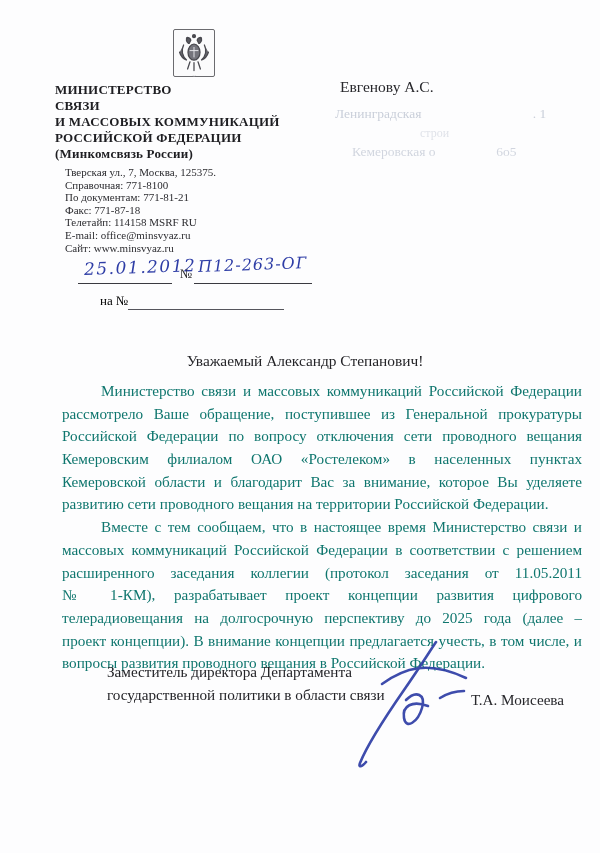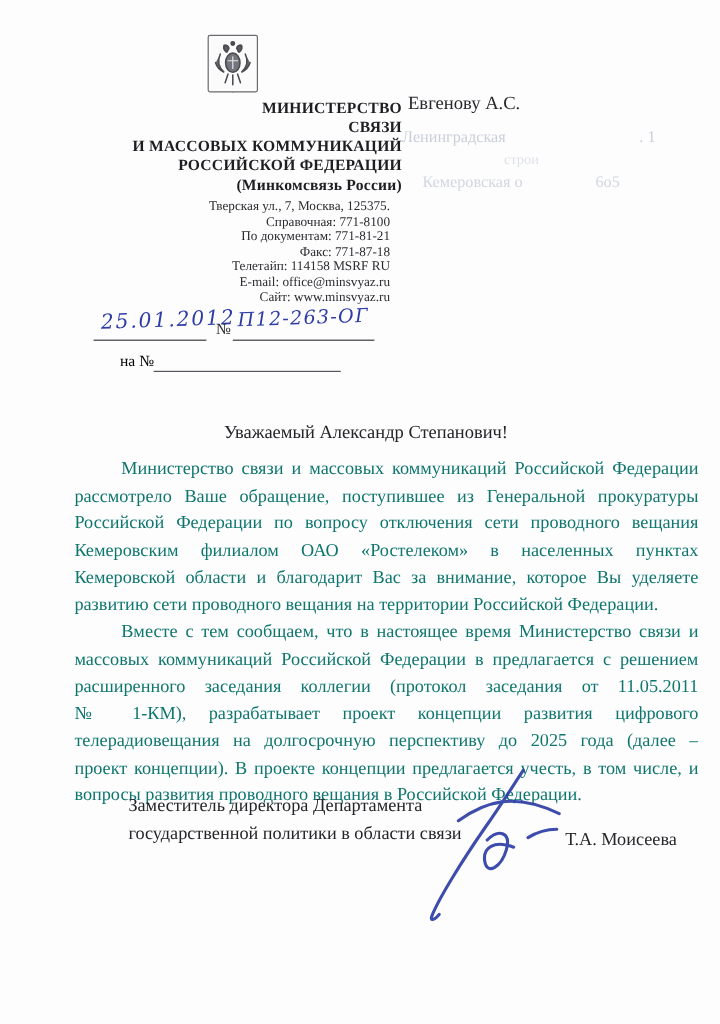--- a/index.html
+++ b/index.html
@@ -15,26 +15,26 @@
   
   .emblem-frame{
     left:173px;top:29px;width:40px;height:46px;
     border:1px solid #6b6b6f;border-radius:2px;
     display:flex;align-items:center;justify-content:center;
     background:#fbfbfc;
   }
   .emblem-pointer{left:188px;top:76px;width:12px;height:8px;color:#8a8a90;
     font-size:8px;line-height:8px;text-align:center;}
   .ministry{
-    left:55px;top:82px;width:280px;text-align:right;
+    left:55px;top:82px;width:280px;text-align:left;
     font-weight:bold;font-size:13px;line-height:16px;letter-spacing:.2px;
     color:#1e1e22;
   }
   .addr{
-    left:65px;top:166px;width:260px;text-align:right;
+    left:65px;top:166px;width:260px;text-align:left;
     font-size:11px;line-height:12.6px;color:#2c2c30;
   }
 
   
   .hand{
     font-style:italic;color:#2e3da6;
     font-family:"DejaVu Serif","Liberation Serif",serif;
     letter-spacing:1.5px;
   }
   .hand-date{left:84px;top:257px;font-size:17px;transform:rotate(-2deg);}
@@ -123,25 +123,25 @@
 <div class="abs salutation">Уважаемый Александр Степанович!</div>
 
 <div class="abs body-col">
   <span class="bline indent">Министерство связи и массовых коммуникаций Российской Федерации</span>
   <span class="bline">рассмотрело Ваше обращение, поступившее из Генеральной прокуратуры</span>
   <span class="bline">Российской Федерации по вопросу отключения сети проводного вещания</span>
   <span class="bline">Кемеровским филиалом ОАО «Ростелеком» в населенных пунктах</span>
   <span class="bline">Кемеровской области и благодарит Вас за внимание, которое Вы уделяете</span>
   <span class="bline last">развитию сети проводного вещания на территории Российской Федерации.</span>
   <span class="bline indent">Вместе с тем сообщаем, что  в настоящее время Министерство связи и</span>
-  <span class="bline">массовых коммуникаций  Российской Федерации  в предлагается с решением</span>
+  <span class="bline">массовых коммуникаций  Российской Федерации  в соответствии с решением</span>
   <span class="bline">расширенного заседания коллегии (протокол заседания от 11.05.2011</span>
   <span class="bline">№ 1-КМ),  разрабатывает  проект  концепции  развития  цифрового</span>
   <span class="bline">телерадиовещания на долгосрочную перспективу до 2025 года (далее –</span>
-  <span class="bline">проект концепции). В проекте концепции предлагается учесть, в том числе, и</span>
+  <span class="bline">проект концепции). В внимание концепции предлагается учесть, в том числе, и</span>
   <span class="bline last">вопросы развития проводного вещания в Российской Федерации.</span>
 </div>
 
 <div class="abs sig-title">
   <div>Заместитель директора Департамента</div>
   <div>государственной политики в области связи</div>
 </div>
 
 <svg class="abs sig-svg" width="128" height="132" viewBox="0 0 128 132" fill="none" stroke="#2e3da6" stroke-width="2.6" stroke-linecap="round" opacity="0.92">
   <path d="M14 124 C 10 129 6 130 8 125 C 14 110 34 78 52 52 C 66 32 76 16 84 4"></path>

